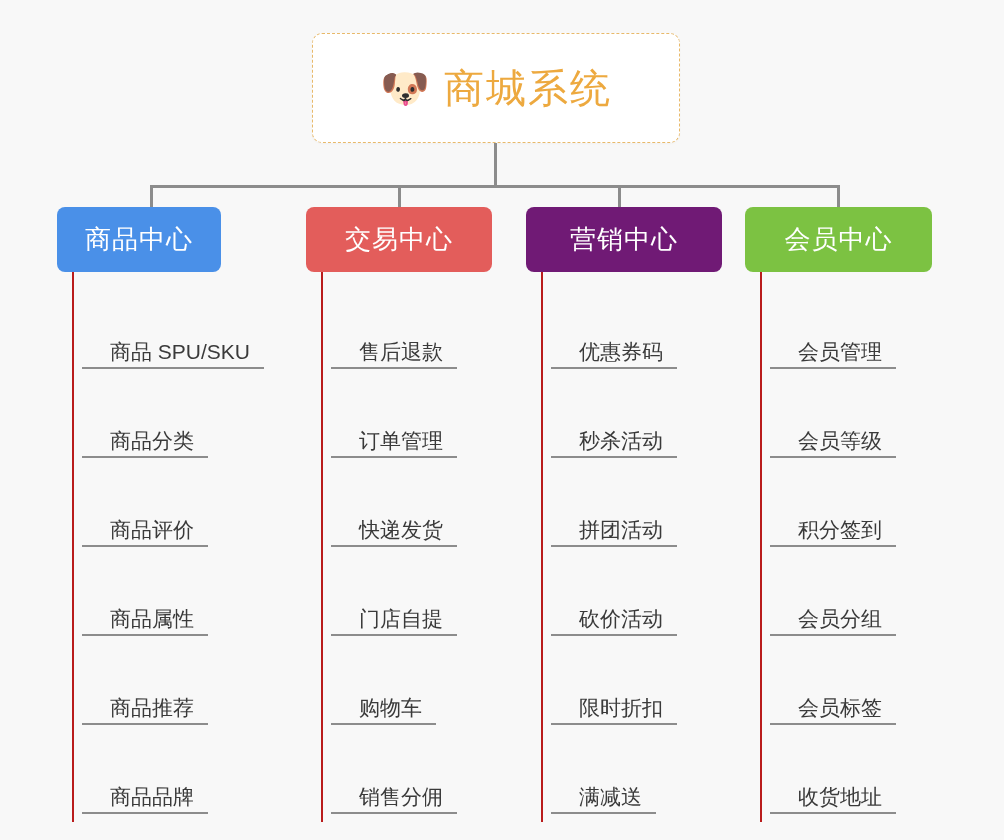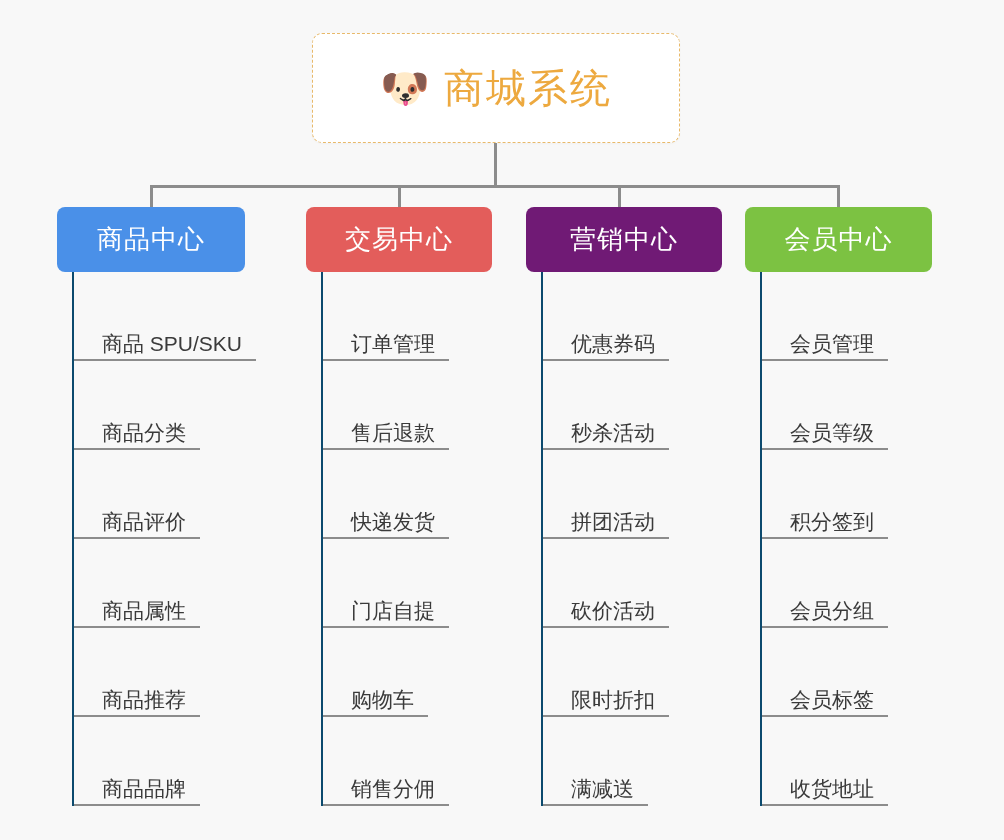--- a/index.html
+++ b/index.html
@@ -75,22 +75,22 @@
     letter-spacing: 1px;
     box-sizing: border-box;
     white-space: nowrap;
   }
 
   
   .leaf-list {
     position: absolute;
     top: 65px;
     left: 15px;
-    border-left: 2px solid #0c4a6e;
-    padding: 0;
+    border-left: 2px solid #b91c1c;
+    padding: 8px;
     margin: 0;
     list-style: none;
   }
   .leaf-item {
     position: relative;
     height: 89px;
     display: flex;
     align-items: flex-end;
   }
   .leaf-label {
@@ -115,21 +115,21 @@
 
   <div class="conn conn-v" style="left:494px; top:143px; width:3px; height:44px;"></div>
   <div class="conn conn-h" style="left:150px; top:185px; width:690px; height:3px;"></div>
   <div class="conn conn-v" style="left:150px; top:185px; width:3px; height:24px;"></div>
   <div class="conn conn-v" style="left:398px; top:185px; width:3px; height:24px;"></div>
   <div class="conn conn-v" style="left:618px; top:185px; width:3px; height:24px;"></div>
   <div class="conn conn-v" style="left:837px; top:185px; width:3px; height:24px;"></div>
 
   <div id="columns-host">
       <div class="column" style="left: 57px; width: 188px;">
-        <div class="cat-box" style="background: rgb(74, 144, 232); width: 188px;">
+        <div class="cat-box" style="background: rgb(74, 144, 232); width: 164px;">
           <span>商品中心</span>
         </div>
         <ul class="leaf-list">
           <li class="leaf-item">
             <span class="leaf-label">商品 SPU/SKU</span>
           </li>
           <li class="leaf-item">
             <span class="leaf-label">商品分类</span>
           </li>
           <li class="leaf-item">
@@ -145,24 +145,24 @@
             <span class="leaf-label">商品品牌</span>
           </li>
         </ul>
       </div>
       <div class="column" style="left: 306px; width: 158px;">
         <div class="cat-box" style="background: rgb(227, 93, 91); width: 186px;">
           <span>交易中心</span>
         </div>
         <ul class="leaf-list">
           <li class="leaf-item">
+            <span class="leaf-label">售后退款</span>
+          </li>
+          <li class="leaf-item">
             <span class="leaf-label">订单管理</span>
-          </li>
-          <li class="leaf-item">
-            <span class="leaf-label">售后退款</span>
           </li>
           <li class="leaf-item">
             <span class="leaf-label">快递发货</span>
           </li>
           <li class="leaf-item">
             <span class="leaf-label">门店自提</span>
           </li>
           <li class="leaf-item">
             <span class="leaf-label">购物车</span>
           </li>

